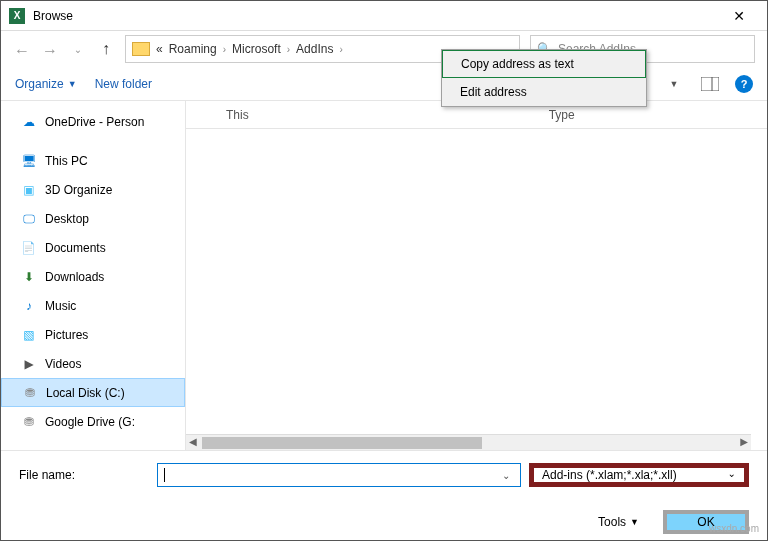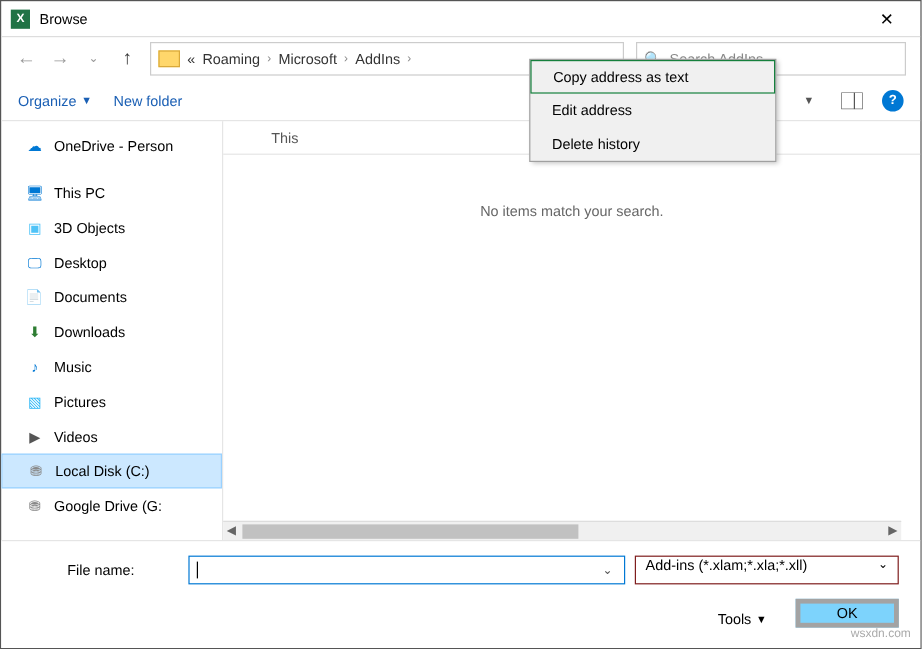--- a/index.html
+++ b/index.html
@@ -31,26 +31,26 @@
 .content { flex:1; display:flex; flex-direction:column; position:relative;}
 .col-headers { height:28px; display:flex; align-items:center; border-bottom:1px solid #e5e5e5; padding-left:40px; gap:300px; color:#555;}
 .empty-msg { text-align:center; color:#666; margin-top:40px; }
 .context-menu { position:absolute; top:48px; left:440px; width:206px; background:#f0f0f0; border:1px solid #a0a0a0; box-shadow:2px 2px 4px rgba(0,0,0,0.25); z-index:10;}
 .ctx-item { height:28px; display:flex; align-items:center; padding-left:18px; }
 .ctx-highlight { border:1px solid #15803d; }
 .scrollbar-h { position:absolute; bottom:0; left:185px; right:16px; height:16px; background:#f0f0f0; border-top:1px solid #ddd;}
 .scrollbar-h .thumb{ position:absolute; left:16px; top:2px; height:12px; width:280px; background:#c1c1c1;}
 .footer { position:absolute; bottom:0; left:0; right:0; height:90px; border-top:1px solid #e5e5e5; background:#fff; padding:12px 18px;}
 .fn-row { display:flex; align-items:center; gap:8px; }
-.fn-label { width:130px; text-align:center; }
+.fn-label { width:130px; text-align:left; }
 .fn-input { flex:1; border:1px solid #0078d4; height:24px; padding:0 6px; display:flex; align-items:center; position:relative;}
 .fn-input .caret { width:1px; height:14px; background:#000; }
 .fn-drop { width:12px; color:#555; margin-left:auto; font-size:10px;}
-.filter-sel { width:220px; border:1px solid #7f1d1d; height:24px; display:flex; align-items:flex-start; padding:0 8px; justify-content:space-between;}
-.btn-row { display:flex; justify-content:flex-end; align-items:flex-end; gap:10px; margin-top:12px;}
+.filter-sel { width:220px; border:5px solid #7f1d1d; height:24px; display:flex; align-items:flex-start; padding:0 8px; justify-content:space-between;}
+.btn-row { display:flex; justify-content:flex-end; align-items:center; gap:10px; margin-top:23px;}
 .tools { display:flex; align-items:center; gap:4px; margin-right:14px;}
 .btn { width:86px; height:24px; border:1px solid #aaa; background:#e1e1e1; display:flex; align-items:center; justify-content:center;}
 .btn.primary { border:4px solid #a3a3a3; background:#7dd3fc;}
 .watermark { position:absolute; bottom:6px; right:8px; font-size:10px; color:#aaa;}
 .view-grid { display:grid; grid-template-columns:repeat(2,5px); grid-template-rows:repeat(2,5px); gap:2px;}
 .view-grid div{background:#666;}
 </style>
 </head>
 <body>
 
@@ -113,21 +113,21 @@
         <span class="tree-ic" style="color:#0078d4">☁</span>
         <span>OneDrive - Person</span>
       </div>
     <div style="height:10px"></div>
     <div class="tree-item">
         <span class="tree-ic" style="color:#0078d4">🖥</span>
         <span>This PC</span>
       </div>
     <div class="tree-item">
         <span class="tree-ic" style="color:#4fc3f7">▣</span>
-        <span>3D Objects</span>
+        <span>3D Organize</span>
       </div>
     <div class="tree-item">
         <span class="tree-ic" style="color:#0078d4">🖵</span>
         <span>Desktop</span>
       </div>
     <div class="tree-item">
         <span class="tree-ic">📄</span>
         <span>Documents</span>
       </div>
     <div class="tree-item">
@@ -153,28 +153,26 @@
     <div class="tree-item">
         <span class="tree-ic" style="color:#888">⛃</span>
         <span>Google Drive (G:</span>
       </div>
   </div>
   <div class="content">
     <div class="col-headers">
       <span>This</span>
       <span>Type</span>
     </div>
-    <div class="empty-msg">No items match your search.</div>
   </div>
 </div>
 
 <div class="context-menu">
   <div class="ctx-item ctx-highlight">Copy address as text</div>
   <div class="ctx-item">Edit address</div>
-  <div class="ctx-item">Delete history</div>
 </div>
 
 <div class="scrollbar-h" style="bottom:90px">
   <span style="position:absolute;left:3px;top:1px;color:#666;font-size:10px">◀</span>
   <div class="thumb"></div>
   <span style="position:absolute;right:3px;top:1px;color:#666;font-size:10px">▶</span>
 </div>
 
 <div class="footer">
   <div class="fn-row">

